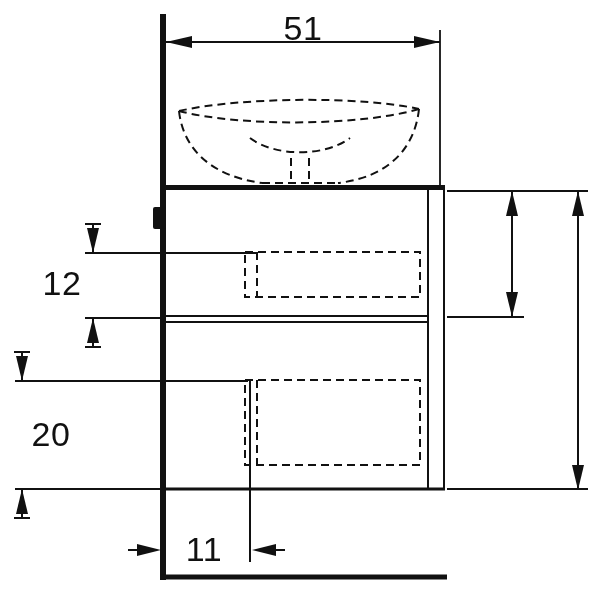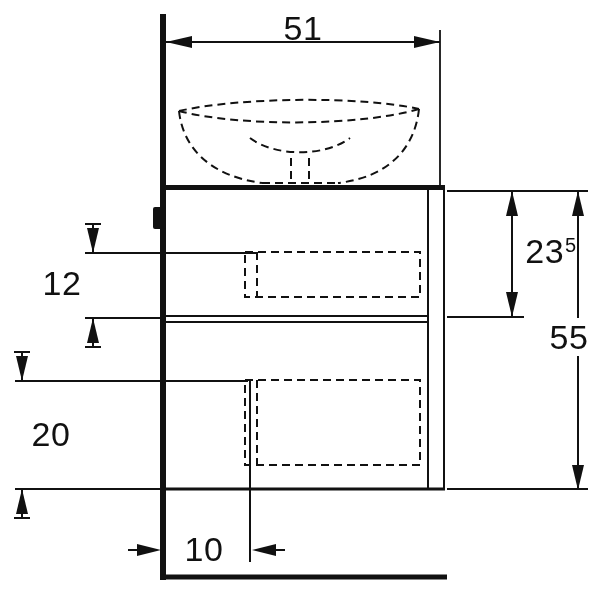--- a/index.html
+++ b/index.html
@@ -123,33 +123,27 @@
       <polygon class="arr" points="161,550 137,544 137,556"></polygon>
       <line class="ln" x1="275" y1="550" x2="285" y2="550"></line>
       <polygon class="arr" points="252,550 276,544 276,556"></polygon>
     </g>
   </svg>
 
   <div class="dim-label" style="left:303px;top:28px;">
     <span>51</span>
   </div>
 
-  <div class="dim-label" style="left:551px;top:251px;">
-    <span>23</span><span class="sup">5</span>
-  </div>
 
-  <div class="dim-label on-line" style="left:569px;top:337px;">
-    <span>55</span>
-  </div>
 
   <div class="dim-label" style="left:62px;top:283px;text-align:center;">
     <span>12</span>
   </div>
 
   <div class="dim-label" style="left:27px;top:434px;margin-left:24px;">
     <span>20</span>
   </div>
 
   <div class="dim-label" style="left:204px;top:549px;">
-    <span>10</span>
+    <span>11</span>
   </div>
 
 </div>
 
 </body></html>

